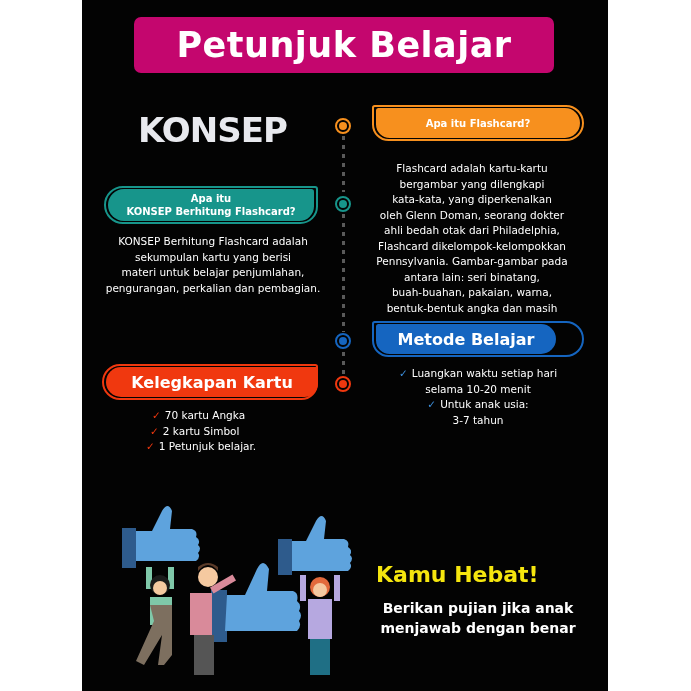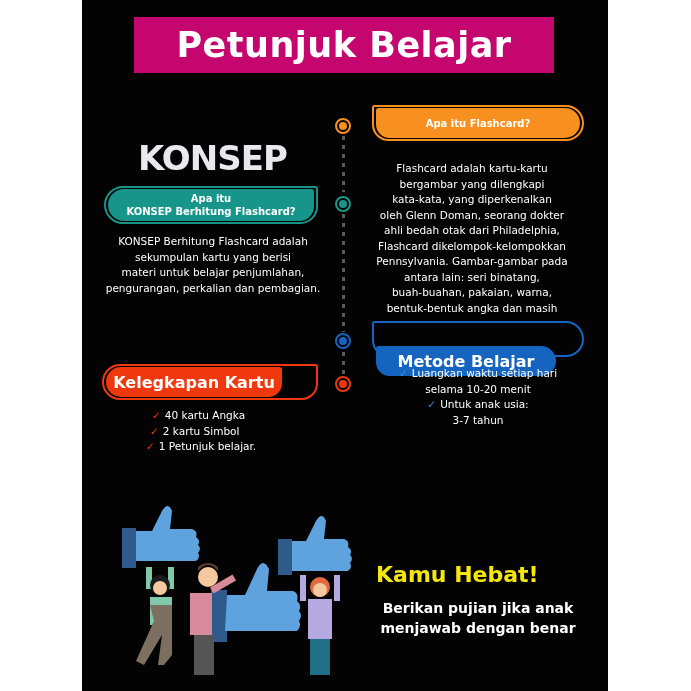--- a/index.html
+++ b/index.html
@@ -1,20 +1,20 @@
 <!DOCTYPE html>
 <html><head>
 <meta charset="utf-8">
 <style>
   html, body { margin: 0; padding: 0; background: #ffffff; }
   body { width: 691px; height: 691px; position: relative; overflow: hidden; font-family: "DejaVu Sans", sans-serif; }
   .panel { position: absolute; left: 82px; top: 0; width: 526px; height: 691px; background: #030303; }
-  .title-banner { position: absolute; left: 134px; top: 17px; width: 420px; height: 56px; background: #c4066e; border-radius: 0; display: flex; align-items: center; justify-content: center; }
+  .title-banner { position: absolute; left: 134px; top: 17px; width: 420px; height: 56px; background: #c4066e; border-radius: 7px; display: flex; align-items: center; justify-content: center; }
   .title-banner span { color: #ffffff; font-weight: bold; font-size: 35px; letter-spacing: 0.5px; font-family: "DejaVu Sans", sans-serif; }
-  .logo { position: absolute; left: 138px; top: 110px; width: 150px; height: 40px; color: #e8e9ee; font-weight: bold; font-size: 34px; letter-spacing: -1px; font-family: "DejaVu Sans", sans-serif; margin-top: 28px; }
+  .logo { position: absolute; left: 138px; top: 110px; width: 150px; height: 40px; color: #e8e9ee; font-weight: bold; font-size: 34px; letter-spacing: -1px; font-family: "DejaVu Sans", sans-serif; }
   .pill { position: absolute; display: flex; align-items: center; justify-content: center; text-align: center; color: #fff; font-weight: bold; box-sizing: border-box; }
   .pill-left { border-radius: 24px 4px 22px 24px; }
   .pill-right { border-radius: 4px 24px 24px 22px; }
   .pill-outline { position: absolute; border: 2px solid; box-sizing: border-box; }
   .body-text { position: absolute; color: #fff; text-align: center; font-size: 10.5px; line-height: 15.5px; font-family: "DejaVu Sans", sans-serif; }
   .timeline-dot { position: absolute; width: 16px; height: 16px; border-radius: 50%; border: 2px solid; box-sizing: border-box; display: flex; align-items: center; justify-content: center; }
   .timeline-dot i { display: block; width: 8px; height: 8px; border-radius: 50%; }
   .dotline { position: absolute; left: 342px; width: 3px; background-image: linear-gradient(#5a5a5a 50%, transparent 50%); background-size: 3px 9px; }
   .check-list { position: absolute; color: #fff; font-size: 10.5px; line-height: 15.5px; text-align: center; }
   .check-list .row { white-space: nowrap; }
@@ -76,36 +76,36 @@
   <span>KONSEP Berhitung Flashcard?</span>
 </div>
 <div class="body-text" style="left:100px;top:234px;width:226px;">
   <div>KONSEP Berhitung Flashcard adalah</div>
   <div>sekumpulan kartu yang berisi</div>
   <div>materi untuk belajar penjumlahan,</div>
   <div>pengurangan, perkalian dan pembagian.</div>
 </div>
 
 <div class="pill-outline" style="left:372px;top:321px;width:212px;height:36px;border-color:#1565c0;border-radius:4px 26px 26px 24px;"></div>
-<div class="pill pill-right" style="left:376px;top:324px;width:180px;height:30px;background:#1565c0;font-size:16px;margin-top:22px;">
+<div class="pill pill-right" style="left:376px;top:324px;width:180px;height:30px;background:#1565c0;font-size:16px;">
   <span>Metode Belajar</span>
 </div>
 <div class="check-list" style="left:376px;top:366px;width:204px;">
   <div class="row"><span class="check" style="color:#3d8fdc;">✓</span><span>Luangkan waktu setiap hari</span></div>
   <div class="row">selama 10-20 menit</div>
   <div class="row"><span class="check" style="color:#3d8fdc;">✓</span><span>Untuk anak usia:</span></div>
   <div class="row">3-7 tahun</div>
 </div>
 
 <div class="pill-outline" style="left:102px;top:364px;width:216px;height:36px;border-color:#f0380f;border-radius:26px 4px 24px 26px;"></div>
-<div class="pill pill-left" style="left:106px;top:367px;width:176px;height:30px;background:#f0380f;font-size:16px;">
+<div class="pill pill-left" style="left:106px;top:367px;width:212px;height:30px;background:#f0380f;font-size:16px;">
   <span>Kelegkapan Kartu</span>
 </div>
 <div class="check-list" style="left:140px;top:408px;width:132px;text-align:left;">
-  <div class="row" style="padding-left:12px;"><span class="check" style="color:#f0380f;">✓</span><span>40 kartu Angka</span></div>
+  <div class="row" style="padding-left:12px;"><span class="check" style="color:#f0380f;">✓</span><span>70 kartu Angka</span></div>
   <div class="row" style="padding-left:10px;"><span class="check" style="color:#f0380f;">✓</span><span>2 kartu Simbol</span></div>
   <div class="row" style="padding-left:6px;"><span class="check" style="color:#f0380f;">✓</span><span>1 Petunjuk belajar.</span></div>
 </div>
 
 <svg class="illus" width="250" height="190" viewBox="0 0 250 190">
 
   <g>
     <rect x="14" y="33" width="14" height="40" fill="#2e5b8c"></rect>
     <path d="M28 36 h16 l10 -20 q6 -10 10 0 l-2 18 h22 q6 2 4 8 q5 3 2 8 q4 3 0 8 q3 4 -2 8 h-60 z" fill="#5ea3dd"></path>
   </g>

